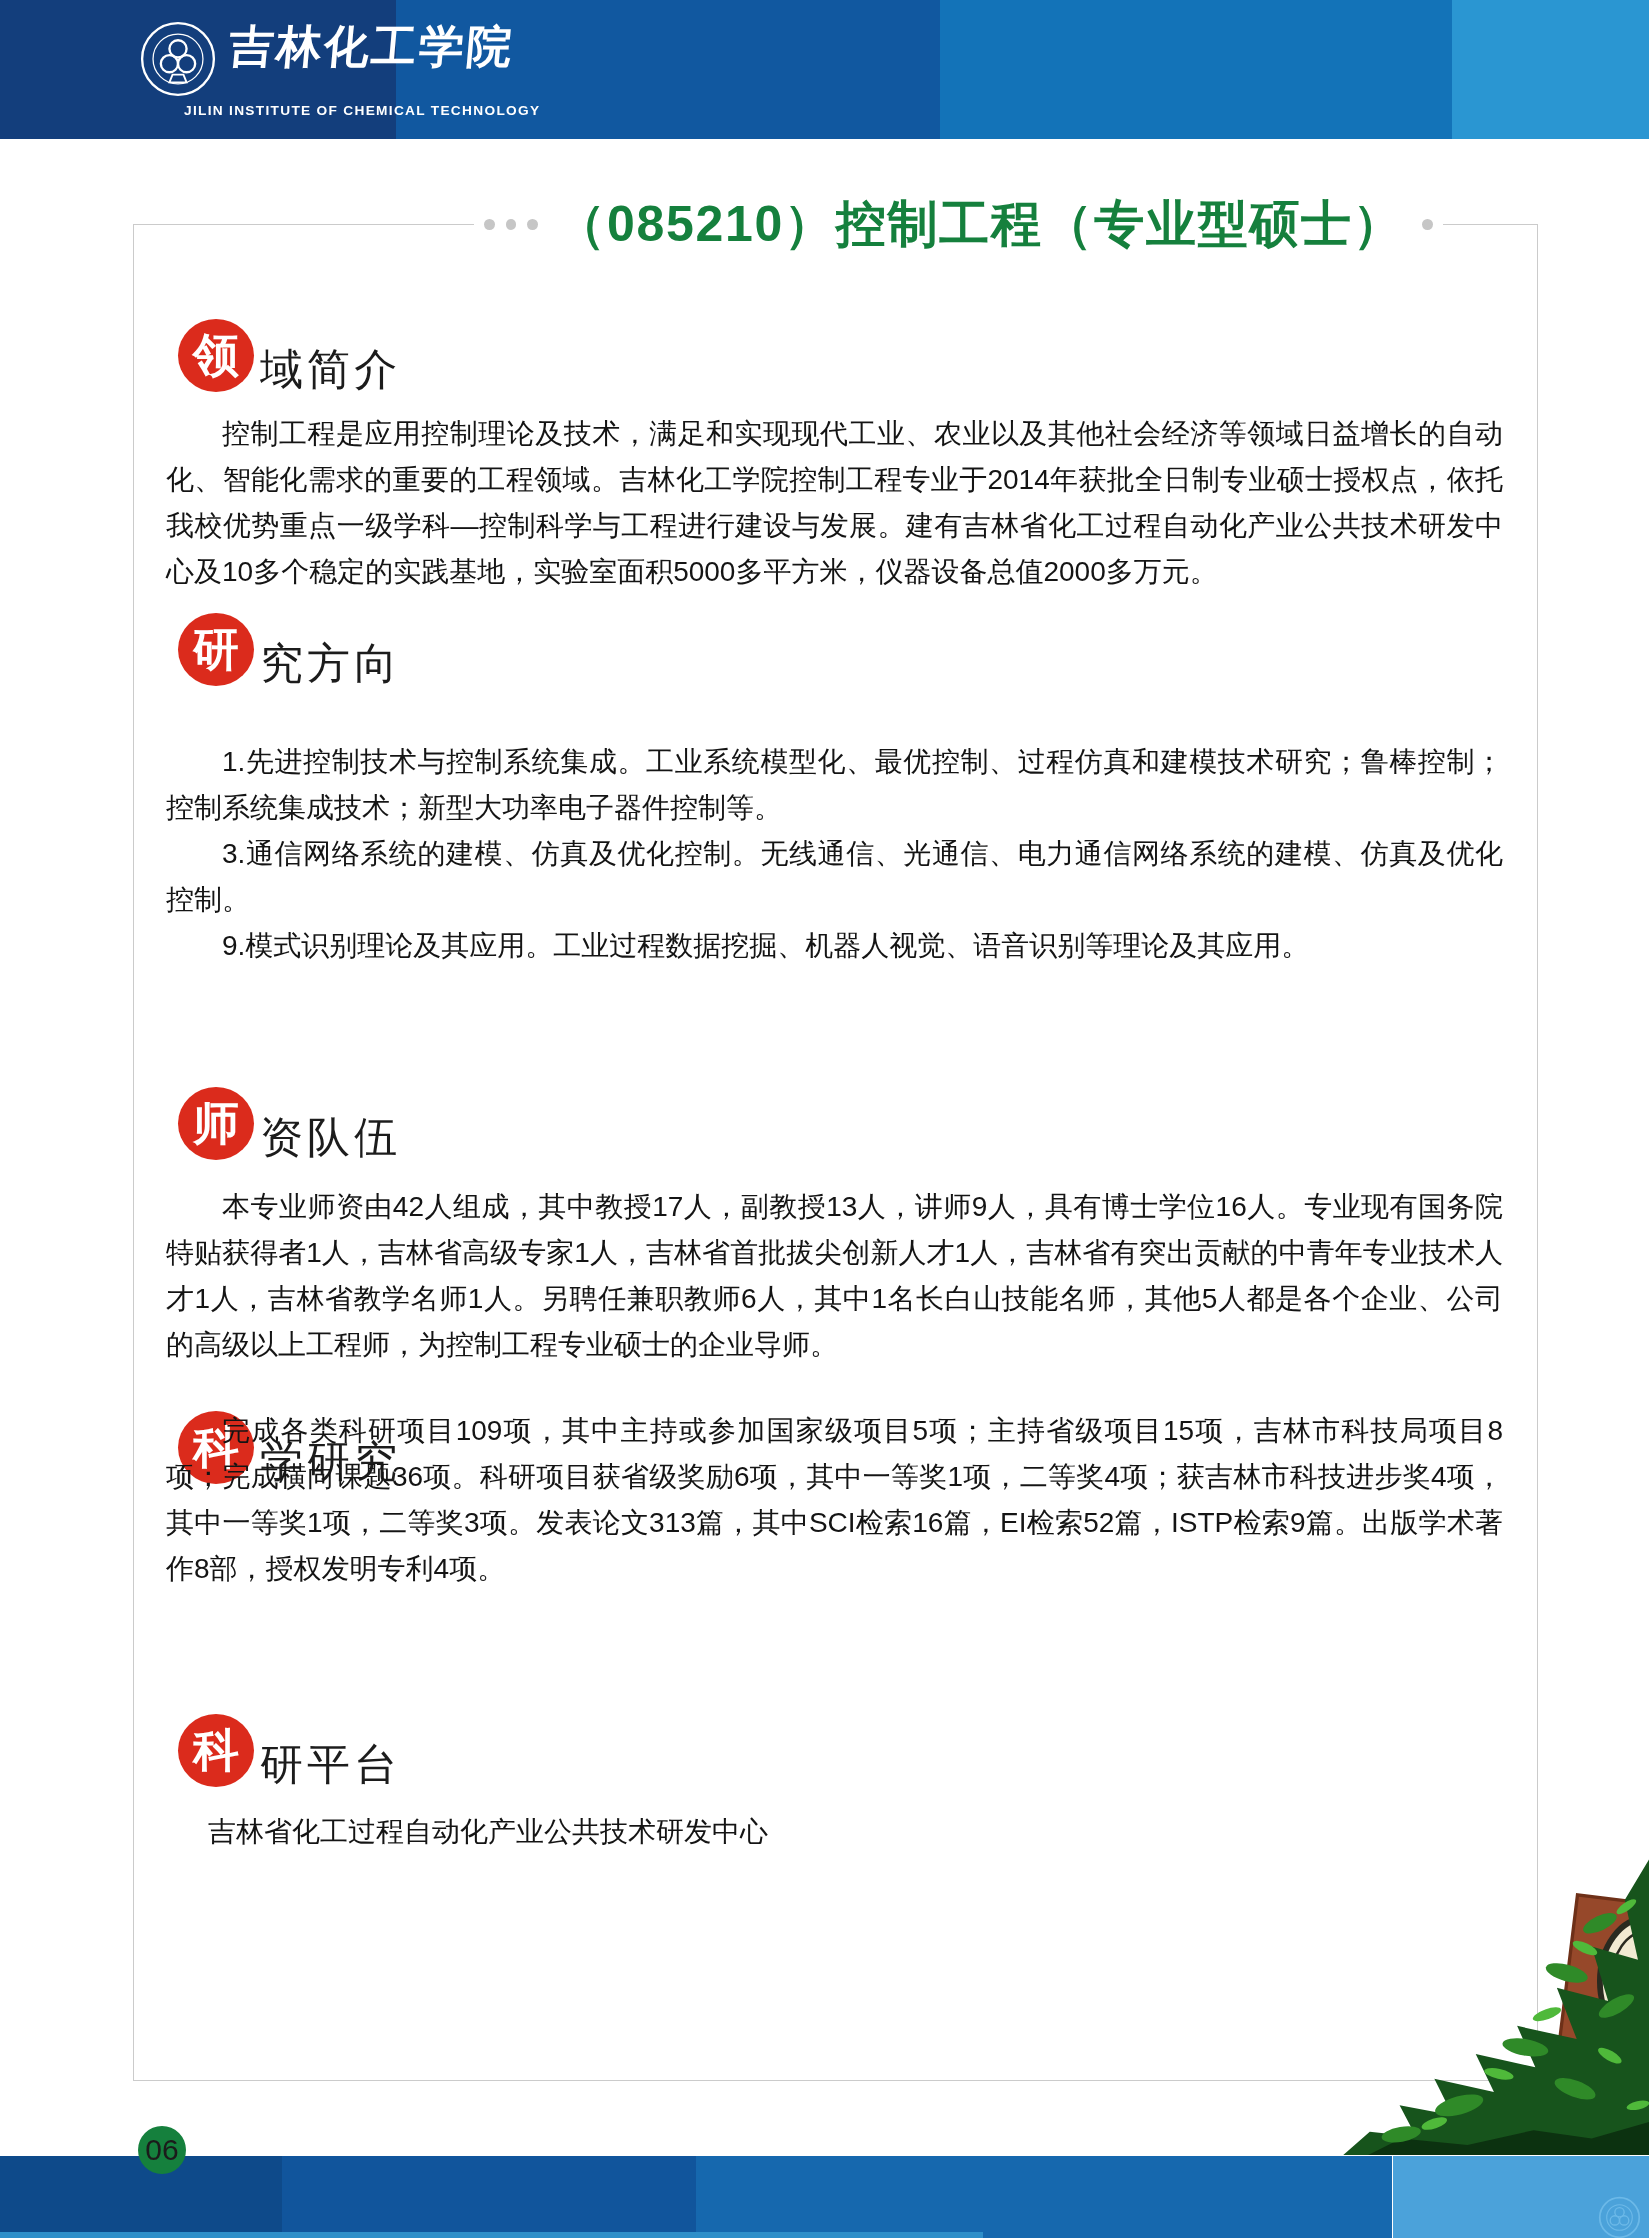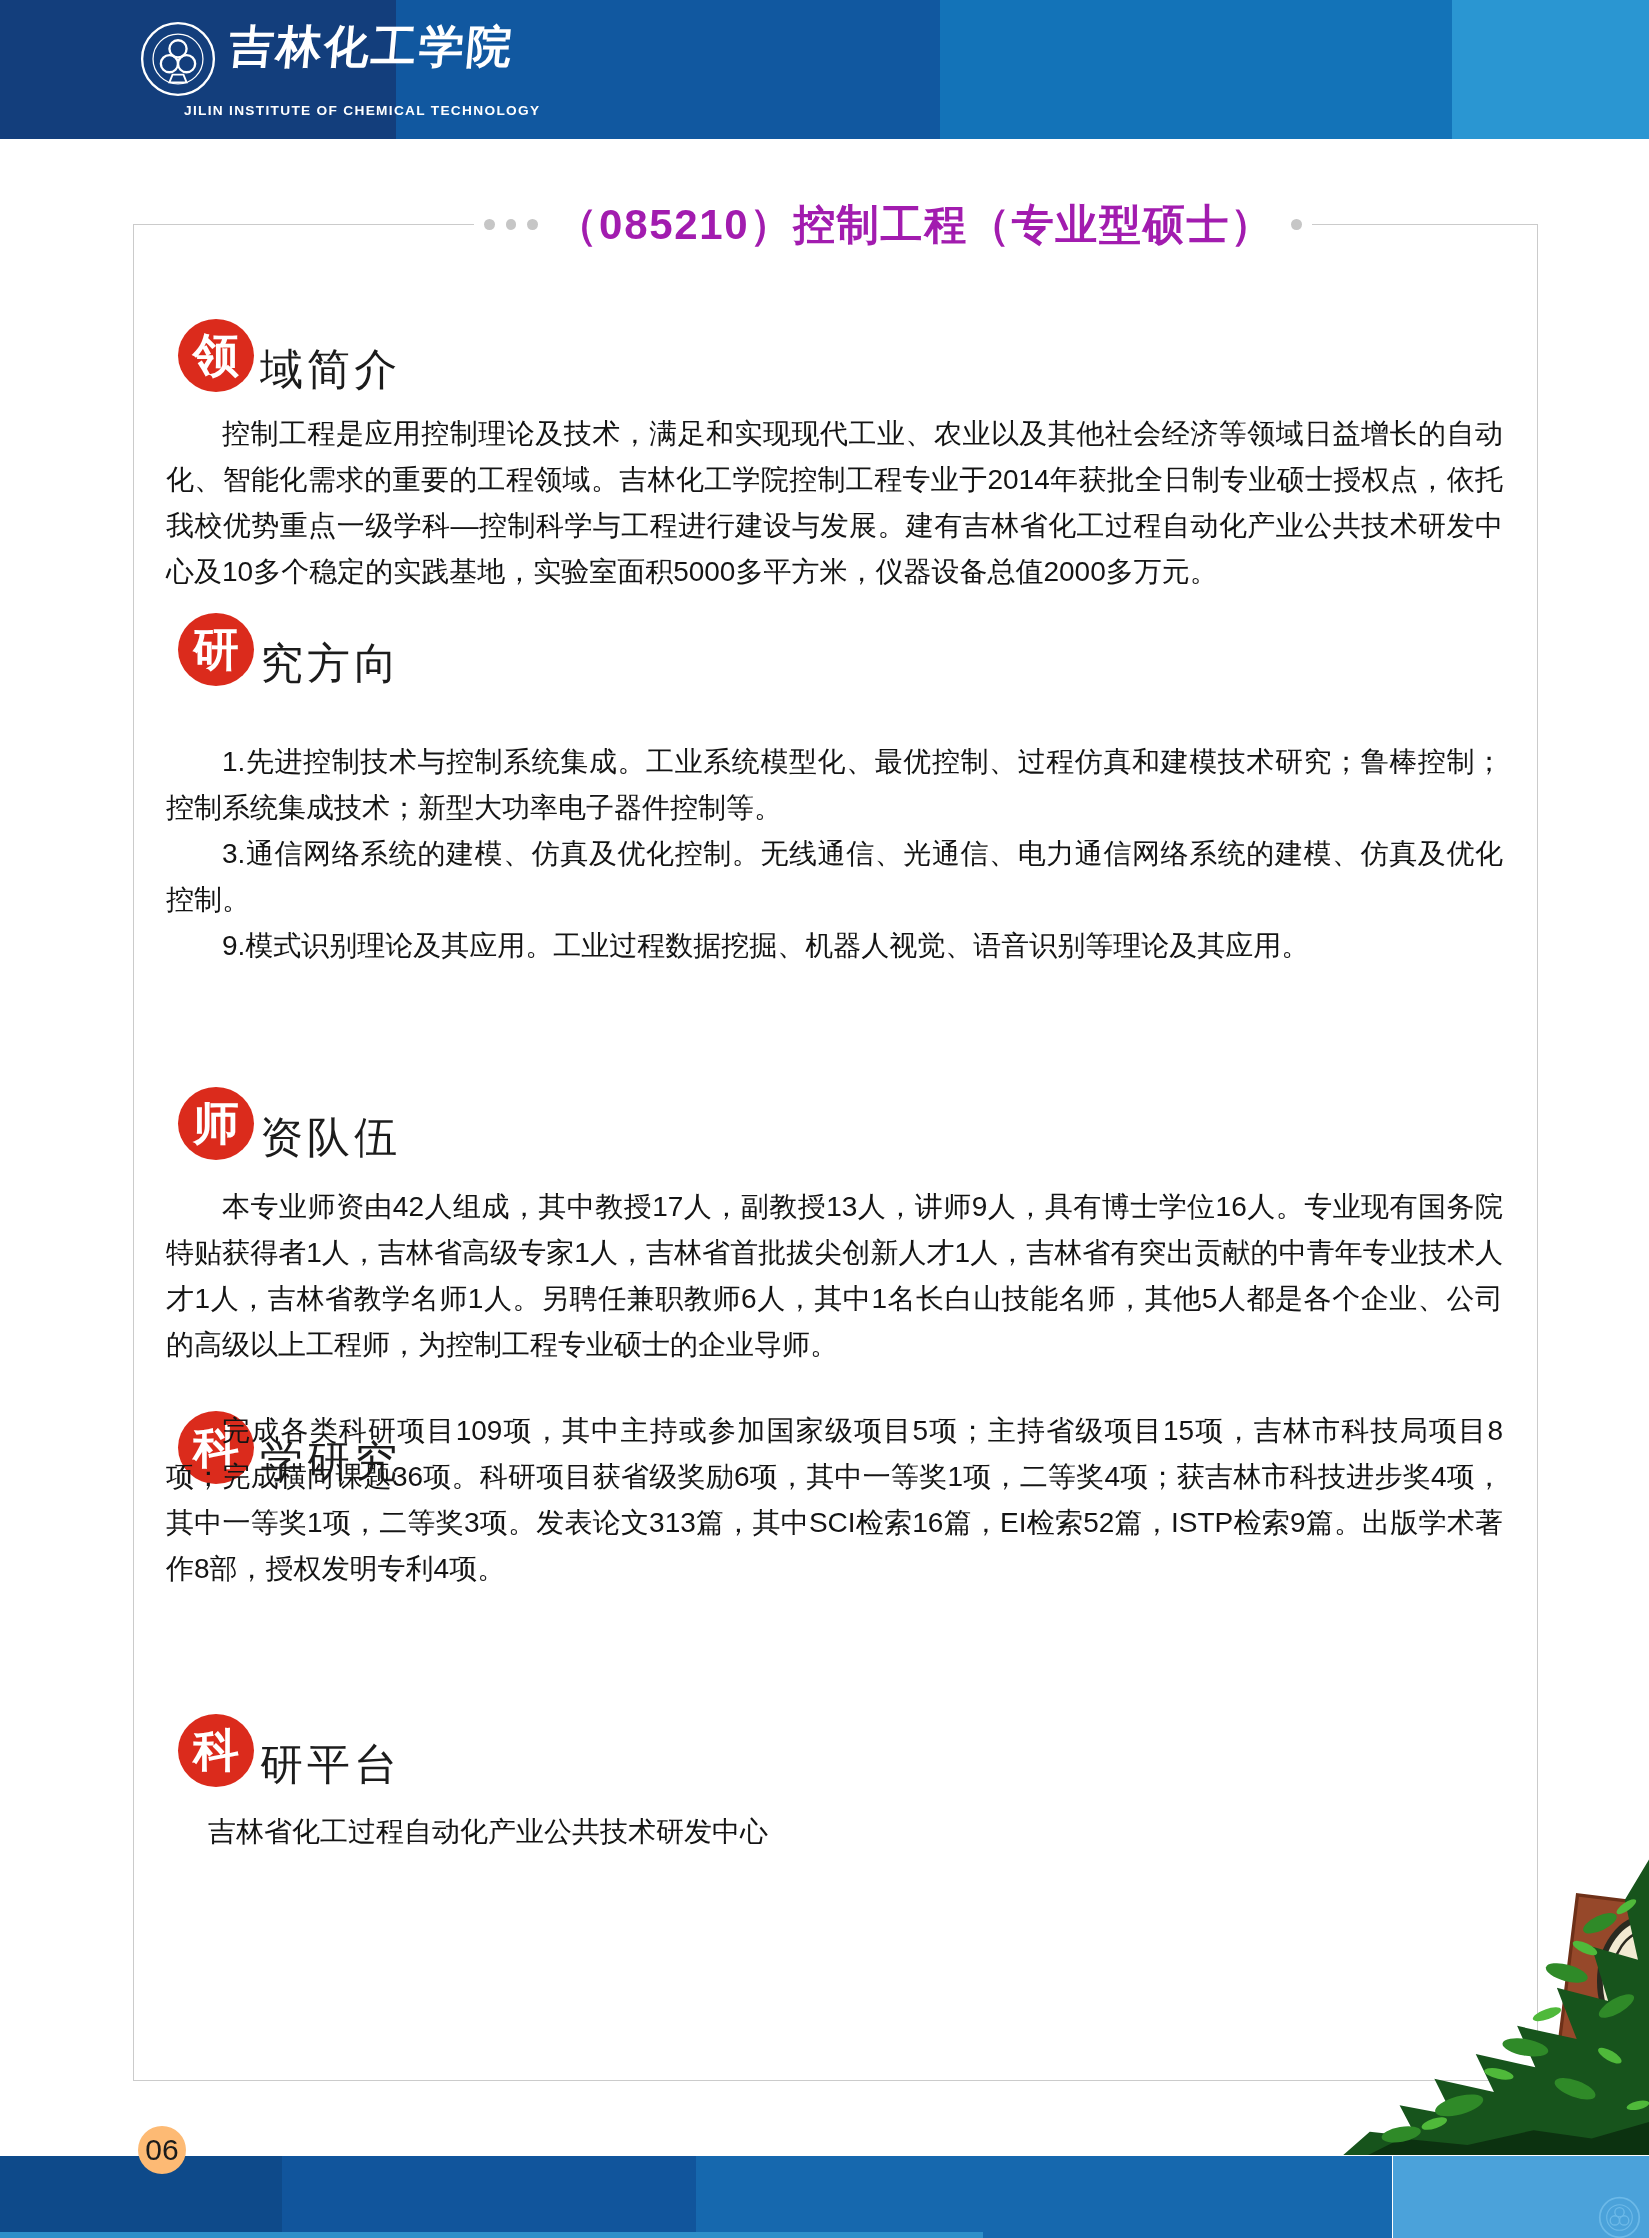--- a/index.html
+++ b/index.html
@@ -21,21 +21,21 @@
            letter-spacing:1.3px;white-space:nowrap;}
 
   
   .card{position:absolute;left:133px;top:224px;width:1403px;height:1855px;
         border:0.8px solid #cbcbcb;background:#ffffff;z-index:1;}
 
   
   .title-row{position:absolute;left:474px;top:187px;height:75px;display:flex;align-items:center;
              gap:10.8px;background:#ffffff;padding:0 10px;z-index:2;}
   .dot{width:10.8px;height:10.8px;border-radius:50%;background:#c6c6c6;flex:0 0 auto;}
-  .page-title{font-size:42px;font-weight:700;color:#a21caf;letter-spacing:1.7px;
+  .page-title{font-size:50px;font-weight:700;color:#15803d;letter-spacing:1.7px;
               white-space:nowrap;margin:0 6.6px;}
 
   
   .sec-head{position:absolute;left:178px;display:flex;align-items:flex-start;z-index:2;}
   .badge{width:76px;height:73px;border-radius:50%;background:#db2b1c;color:#ffffff;
          font-size:46px;font-weight:700;display:flex;align-items:center;justify-content:center;
          flex:0 0 auto;}
   .sec-title{font-size:43px;color:#1c1c1c;font-weight:500;letter-spacing:4.1px;margin-left:6px;
              padding-top:21.6px;white-space:nowrap;}
   .h1{top:319px;} .h2{top:613px;} .h3{top:1087px;} .h4{top:1411px;} .h5{top:1714px;}
@@ -52,21 +52,21 @@
 
   
   .footer{position:absolute;left:0;top:2156px;width:1650px;height:83px;}
   .fband{position:absolute;top:0;height:83px;}
   .f1{left:0;width:282px;background:#0e4a8a;}
   .f2{left:282px;width:415px;background:#11559c;}
   .f3{left:696px;width:696px;background:#1668ae;}
   .f4{left:1393px;width:257px;background:#4ba2da;}
   .fstrip{position:absolute;left:0;bottom:0;width:983px;height:6.6px;background:#2f8fc9;}
   .page-circle{position:absolute;left:138px;top:2126px;width:48px;height:48px;border-radius:50%;
-               background:#fdba74;display:flex;align-items:center;justify-content:center;
+               background:#15803d;display:flex;align-items:center;justify-content:center;
                font-size:30px;color:#1b1b1b;z-index:5;}
   .watermark{position:absolute;left:1589px;top:2196px;z-index:5;}
 </style>
 </head>
 <body>
 
 <div class="page">
 
   <div class="header">
     <div class="band band1"></div>

